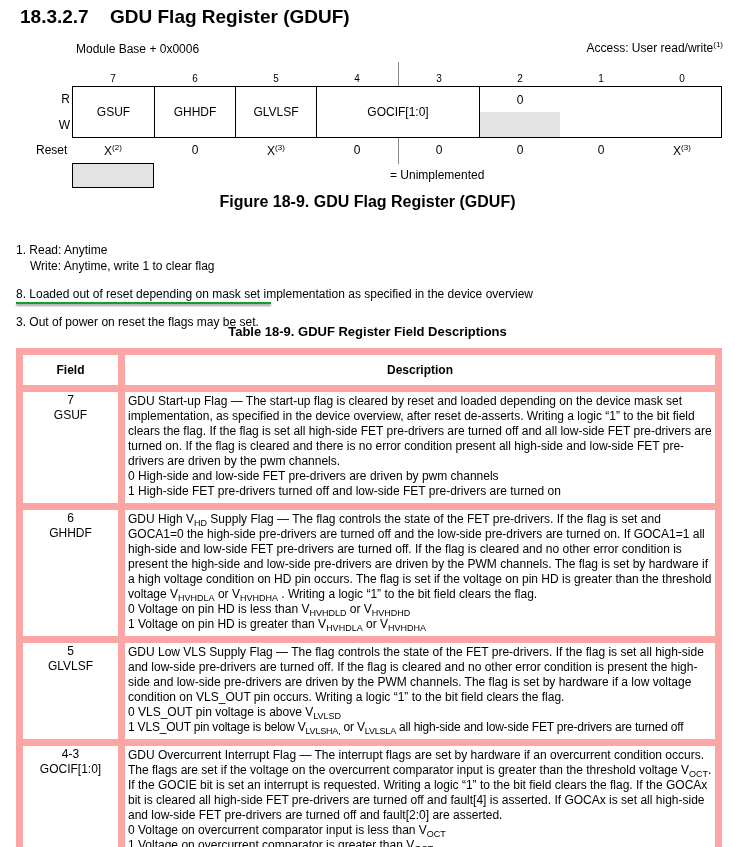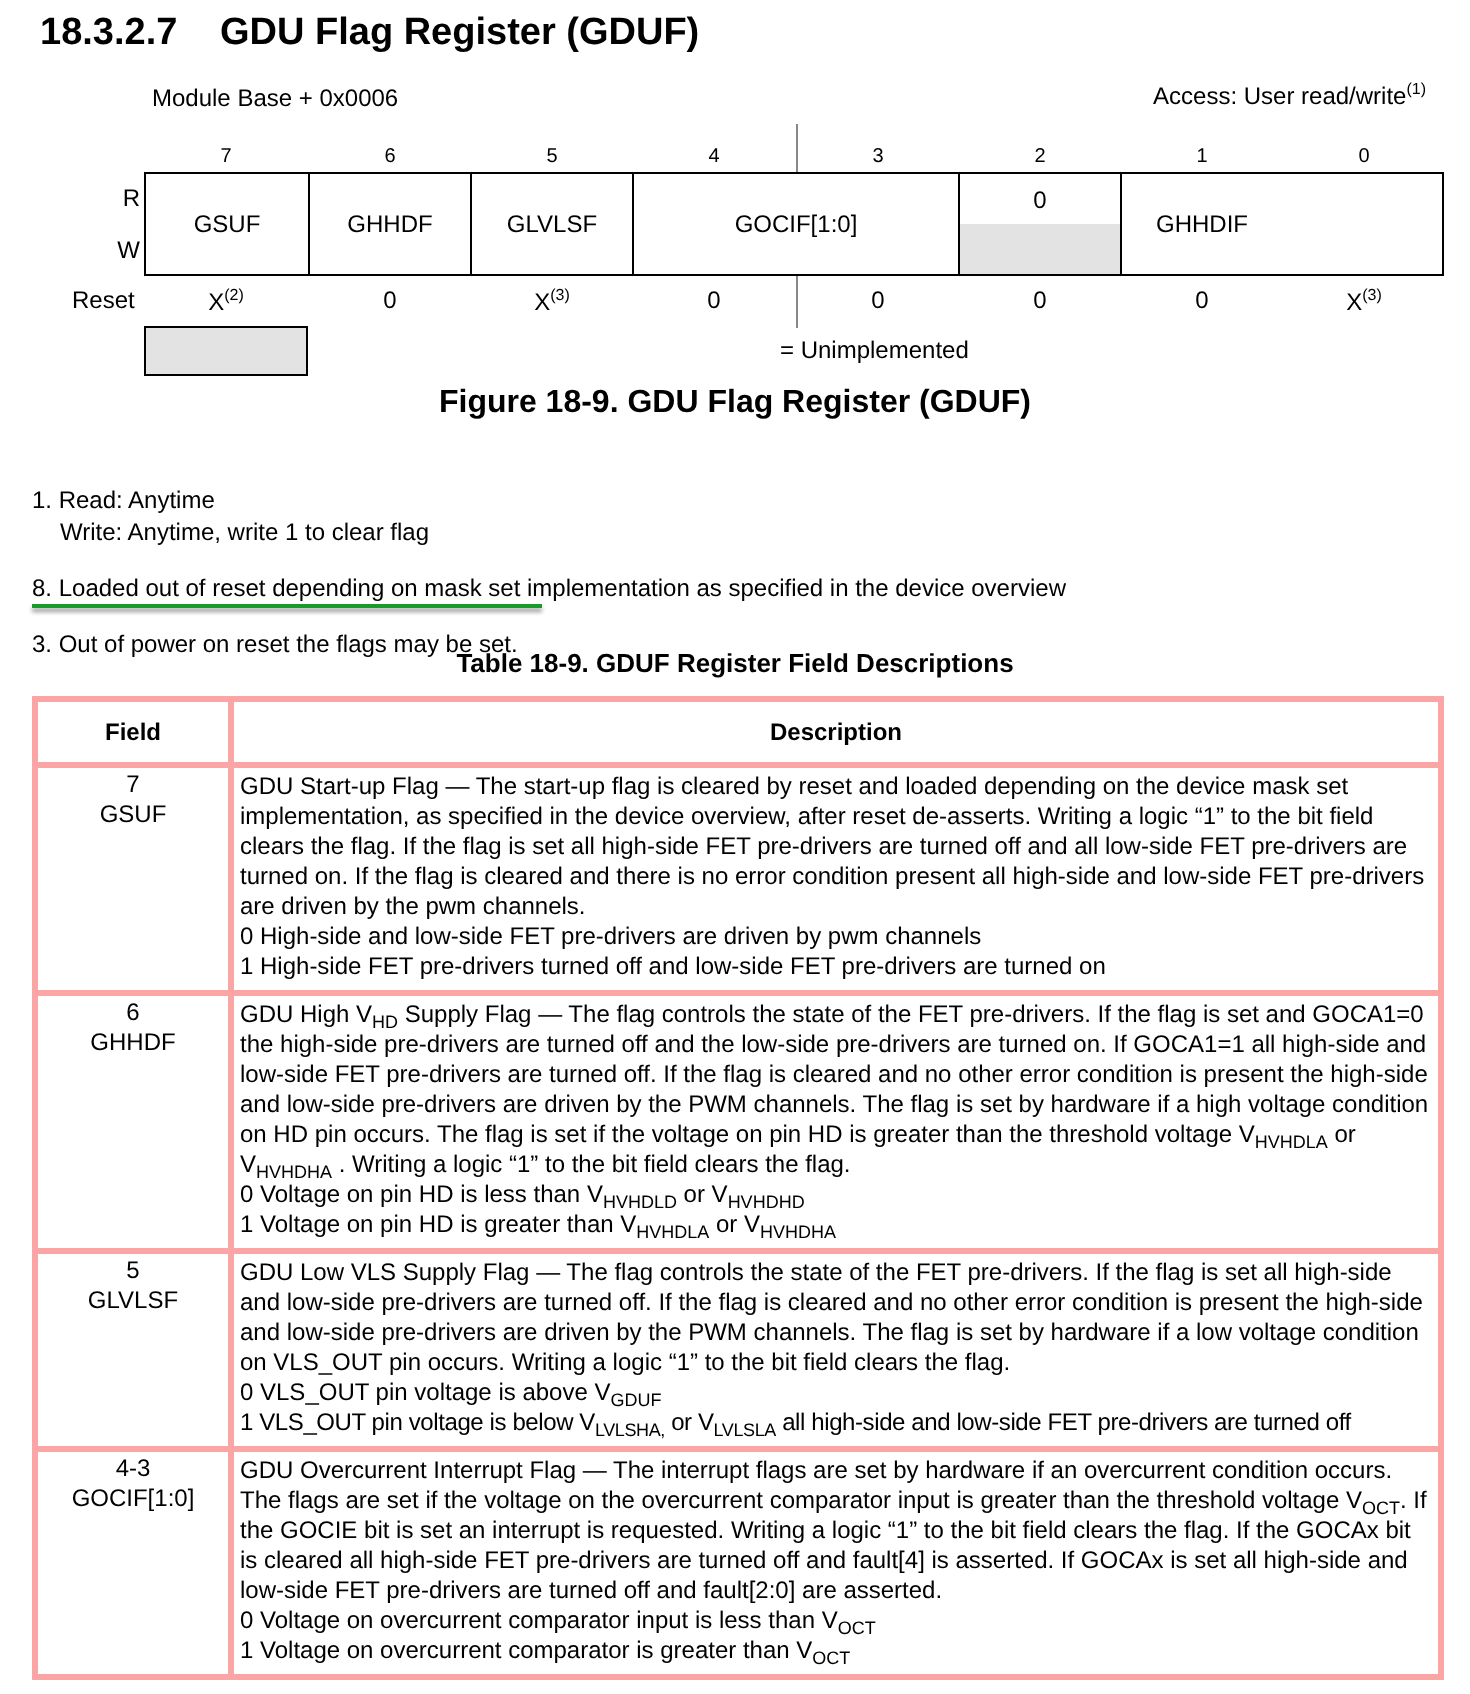--- a/index.html
+++ b/index.html
@@ -2,41 +2,41 @@
 <html><head>
 <meta charset="utf-8">
 <style>
   html, body { margin:0; padding:0; background:#ffffff; }
   body { width:735px; height:847px; position:relative; overflow:hidden;
          font-family:"Liberation Sans", sans-serif; color:#000; }
   .abs { position:absolute; }
   .title { left:20px; top:6px; font-size:19px; font-weight:bold; white-space:nowrap; }
   .title .num { display:inline-block; width:90px; }
   .modbase { left:76px; top:42px; font-size:12px; }
-  .access { right:22px; top:40px; font-size:12px; }
+  .access { right:12px; top:40px; font-size:12px; }
   .access sup, .resetval sup { font-size:8px; }
   .bitnum { top:73px; font-size:10px; width:82px; text-align:center; }
   .tick { width:1px; background:#888; }
   .regbox { left:72px; top:86px; width:650px; height:52px; border-top:1.5px solid #000; border-bottom:1.5px solid #000; border-right:1px solid #000; box-sizing:border-box; }
   .cell { position:absolute; top:0; height:100%; border-left:1px solid #000; box-sizing:border-box;
           display:flex; align-items:center; justify-content:center; font-size:12px; }
   .cell2top { position:absolute; top:0; height:25px; left:0; right:0; border-bottom:1px solid #000;
               display:flex; align-items:center; justify-content:center; font-size:12px; }
   .cell2bot { position:absolute; top:25px; bottom:0; left:0; right:0; background:#e3e3e3; }
   .rwlabel { font-size:12px; width:20px; text-align:right; }
   .resetlbl { left:36px; top:143px; font-size:12px; }
   .resetval { top:143px; font-size:12px; width:82px; text-align:center; }
   .legendbox { left:72px; top:163px; width:82px; height:25px; background:#e3e3e3; border:1px solid #000; box-sizing:border-box; }
   .legendtxt { left:390px; top:168px; font-size:12px; }
   .figcap { left:0; width:735px; top:193px; text-align:center; font-size:16px; font-weight:bold; }
   .note { left:16px; font-size:12px; white-space:nowrap;margin-top:28px; }
   .underline { left:16px; top:302px; width:255px; height:2px; background:#1a9a2a; box-shadow:0 2px 2px #999; }
   .tblcap { left:0; width:735px; top:324px; text-align:center; font-size:13px; font-weight:bold; }
   table.fd { position:absolute; left:16px; top:348px; width:706px; border-collapse:collapse; font-size:12px; }
-  table.fd th, table.fd td { border:3px solid #fca5a5; vertical-align:top; }
+  table.fd th, table.fd td { border:7px solid #fca5a5; vertical-align:top; }
   table.fd th { font-weight:bold; height:30px; text-align:center; vertical-align:middle; padding:0; }
   table.fd td.field { width:93px; text-align:center; padding-top:1px; line-height:15px; }
   table.fd td.desc { padding:2px 3px 4px 3px; line-height:15px; }
   .val { display:block; padding-left:0; }
   sub { font-size:9px; vertical-align:-3px; line-height:0; }
 </style>
 </head>
 <body>
 
 <div class="abs title">
@@ -63,21 +63,20 @@
 
 <div class="abs regbox">
   <div class="cell" style="left:0; width:82px">GSUF</div>
   <div class="cell" style="left:82px; width:81px">GHHDF</div>
   <div class="cell" style="left:163px; width:81px">GLVLSF</div>
   <div class="cell" style="left:244px; width:163px">GOCIF[1:0]</div>
   <div class="cell" style="left:407px; width:81px">
     <div class="cell2top">0</div>
     <div class="cell2bot"></div>
   </div>
-  <div class="cell" style="left:488px; width:81px">GHHDIF</div>
 </div>
 
 <div class="abs resetlbl">Reset</div>
 <div class="abs resetval" style="left:72px"><span>X</span><sup>(2)</sup></div>
 <div class="abs resetval" style="left:154px"><span>0</span></div>
 <div class="abs resetval" style="left:235px"><span>X</span><sup>(3)</sup></div>
 <div class="abs resetval" style="left:316px"><span>0</span></div>
 <div class="abs resetval" style="left:398px"><span>0</span></div>
 <div class="abs resetval" style="left:479px"><span>0</span></div>
 <div class="abs resetval" style="left:560px"><span>0</span></div>
@@ -117,21 +116,21 @@
       <td class="desc">
         <span>GDU High V</span><sub>HD</sub><span> Supply Flag — The flag controls the state of the FET pre-drivers. If the flag is set and GOCA1=0 the high-side pre-drivers are turned off and the low-side pre-drivers are turned on. If GOCA1=1 all high-side and low-side FET pre-drivers are turned off. If the flag is cleared and no other error condition is present the high-side and low-side pre-drivers are driven by the PWM channels. The flag is set by hardware if a high voltage condition on HD pin occurs. The flag is set if the voltage on pin HD is greater than the threshold voltage V</span><sub>HVHDLA</sub><span> or V</span><sub>HVHDHA</sub><span> . Writing a logic “1” to the bit field clears the flag.</span>
         <span class="val"><span>0  Voltage on pin HD is less than V</span><sub>HVHDLD</sub><span> or V</span><sub>HVHDHD</sub></span>
         <span class="val"><span>1  Voltage on pin HD is greater than V</span><sub>HVHDLA</sub><span> or V</span><sub>HVHDHA</sub></span>
       </td>
     </tr>
     <tr>
       <td class="field"><span>5</span><br><span>GLVLSF</span></td>
       <td class="desc">
         <span>GDU Low VLS Supply Flag — The flag controls the state of the FET pre-drivers. If the flag is set all high-side and low-side pre-drivers are turned off. If the flag is cleared and no other error condition is present the high-side and low-side pre-drivers are driven by the PWM channels. The flag is set by hardware if a low voltage condition on VLS_OUT pin occurs. Writing a logic “1” to the bit field clears the flag.</span>
-        <span class="val"><span>0  VLS_OUT pin voltage is above V</span><sub>GDUF</sub></span>
+        <span class="val"><span>0  VLS_OUT pin voltage is above V</span><sub>LVLSD</sub></span>
         <span class="val" style="white-space:nowrap; letter-spacing:-0.2px"><span>1  VLS_OUT pin voltage is below V</span><sub>LVLSHA,</sub><span> or V</span><sub>LVLSLA</sub><span> all high-side and low-side FET pre-drivers are turned off</span></span>
       </td>
     </tr>
     <tr>
       <td class="field"><span>4-3</span><br><span>GOCIF[1:0]</span></td>
       <td class="desc">
         <span>GDU Overcurrent Interrupt Flag — The interrupt flags are set by hardware if an overcurrent condition occurs. The flags are set if the voltage on the overcurrent comparator input is greater than the threshold voltage V</span><sub>OCT</sub><span>. If the GOCIE bit is set an interrupt is requested. Writing a logic “1” to the bit field clears the flag. If the GOCAx bit is cleared all high-side FET pre-drivers are turned off and fault[4] is asserted. If GOCAx is set all high-side and low-side FET pre-drivers are turned off and fault[2:0] are asserted.</span>
         <span class="val"><span>0  Voltage on overcurrent comparator input is less than V</span><sub>OCT</sub></span>
         <span class="val"><span>1  Voltage on overcurrent comparator is greater than V</span><sub>OCT</sub></span>
       </td>

